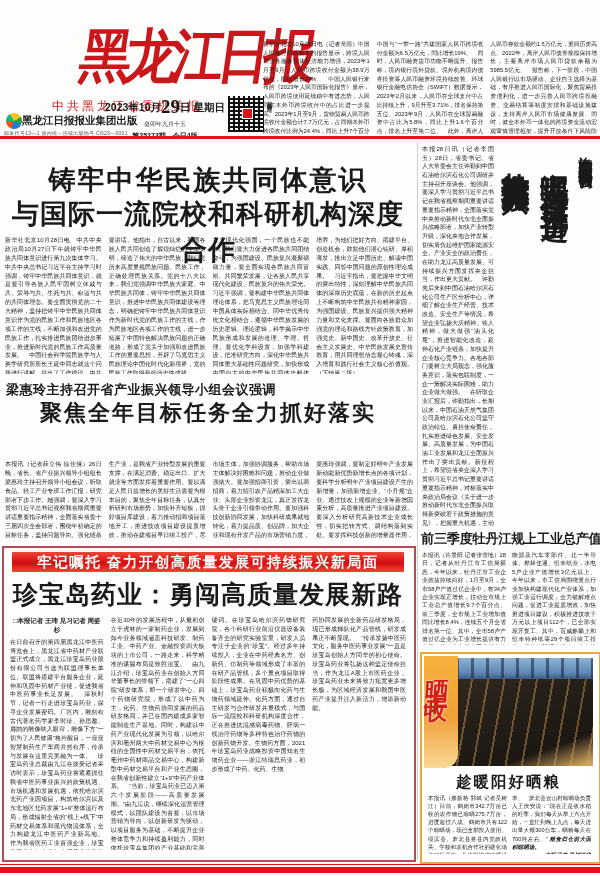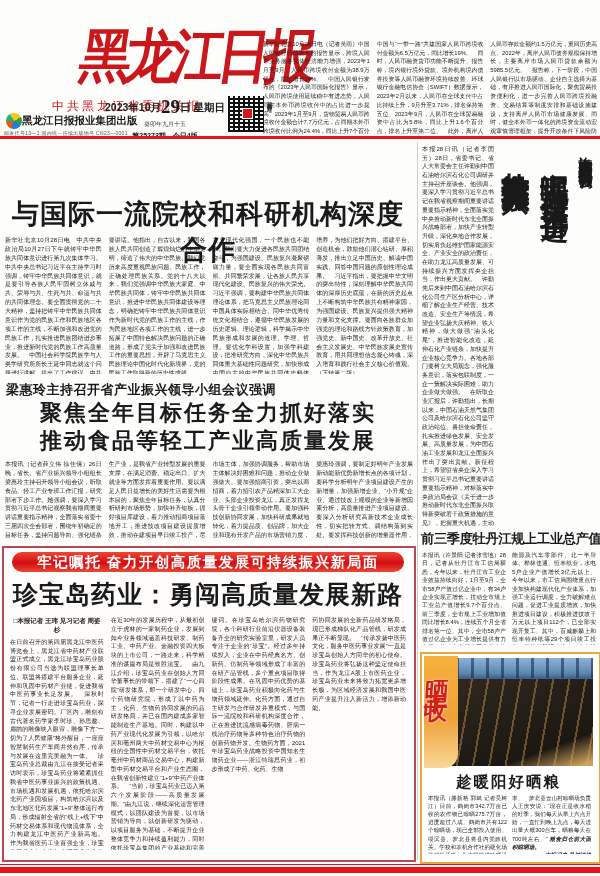--- a/index.html
+++ b/index.html
@@ -50,21 +50,21 @@
   .r-big2{left:497px;top:150px;width:37px;height:390px;writing-mode:vertical-rl;
           font-size:28px;font-weight:900;letter-spacing:1px;}
   .r-body{left:422px;top:145px;width:72px;height:383px;font-size:6px;line-height:1.45;
           text-align:justify;color:#222;overflow:hidden;}
   
   .ind-h{left:421px;top:530px;width:176px;font-size:13.2px;font-weight:900;white-space:nowrap;letter-spacing:-.3px;}
   .ind-cols{left:422px;top:551px;width:174px;height:94px;display:flex;gap:6px;}
   .icol{flex:1;font-size:5.8px;line-height:1.45;text-align:justify;color:#222;overflow:hidden;}
   
   .fbox{left:2px;top:546px;width:410px;height:312px;border:2px solid #b44a58;background:#fffdfb;}
-  .banner{left:12px;top:552px;width:392px;height:20px;border-radius:10px;
+  .banner{left:12px;top:552px;width:392px;height:20px;border-radius:1px;
           background:linear-gradient(180deg,#ef4633,#d40d12 55%,#ef4633);
           color:#fff;font-size:14.5px;font-weight:900;text-align:center;line-height:20px;letter-spacing:1.5px;}
   .f-h{left:4px;top:578px;width:408px;text-align:center;font-size:25px;font-weight:900;letter-spacing:1px;}
   .f-cols{left:10px;top:616px;width:396px;height:234px;display:flex;gap:7px;}
   .fcol{flex:1;font-size:6px;line-height:1.46;text-align:justify;color:#222;overflow:hidden;}
   .byline{font-size:6.5px;font-weight:bold;text-align:center;margin-bottom:3px;}
   
   .pbox{left:420px;top:652px;width:177px;height:208px;border:2px solid #e9a83e;background:#fff;}
   .photo{left:426px;top:658px;width:167px;height:108px;background:
      linear-gradient(180deg,#8fb3d6 0,#5d87b2 14%,#3f5f86 19%,rgba(0,0,0,0) 19%),
@@ -107,38 +107,38 @@
   <div class="abs qrdot"></div>
   <div class="abs qrcap">龙头新闻客户端</div>
 
   <div class="abs topcols">
     <div class="tcol">新华社北京10月28日电（记者吴雨）中国人民银行日前发布的报告显示，跨境人民币业务服务实体经济能力增强，2023年1月至9月，人民币跨境收付金额为38.9万亿元，同比增长24%。　中国人民银行发布的《2023年人民币国际化报告》显示，人民币跨境使用延续稳中有进态势，人民币在本外币跨境收付中的占比进一步提高。2023年1月至9月，货物贸易人民币跨境收付金额合计7.7万亿元，占同期本外币跨境收付比例为24.4%，同比上升7个百分点，为近年来最高水平。2023年1月至9月，</div>
     <div class="tcol">中国与“一带一路”共建国家人民币跨境收付金额为6.5万亿元，同比增长19%。　同时，人民币融资货币功能不断提升。报告称，境内银行境外贷款、境外机构境内债券投资等人民币融资环境持续改善。环球银行金融电信协会（SWIFT）数据显示，2023年2月以来，人民币在全球支付中占比持续上升，9月升至3.71%，排名保持第五位。2023年9月，人民币在全球贸易融资中占比为5.8%，同比上升1.6个百分点，排名上升至第二位。　此外，离岸人民币市场交易更加活跃。报告显示，2022年末，主要离岸市场</div>
     <div class="tcol">人民币存款金额约1.5万亿元，重回历史高点。2022年，离岸人民币债券规模保持增长，主要离岸市场人民币贷款余额为5985.5亿元。　报告称，下一阶段，中国人民银行以市场驱动、企业自主选择为基础，有序推进人民币国际化，聚焦贸易投资便利化，进一步完善人民币跨境投融资、交易结算等制度安排和基础设施建设，支持离岸人民币市场健康发展。同时，健全本外币一体化的跨境资金流动宏观审慎管理框架，提升开放条件下风险防控和应对能力，守住不发生系统性风险的底线。</div>
   </div>
   <div class="abs rule-red"></div>
 
+  <div class="abs lead-h1">铸牢中华民族共同体意识</div>
   <div class="abs lead-h2">与国际一流院校和科研机构深度合作</div>
   <div class="abs lead-cols">
     <div class="bcol">新华社北京10月28日电　中共中央政治局10月27日下午就铸牢中华民族共同体意识进行第九次集体学习。中共中央总书记习近平在主持学习时强调，铸牢中华民族共同体意识，就是要引导各族人民牢固树立休戚与共、荣辱与共、生死与共、命运与共的共同体理念。要全面贯彻党的二十大精神，坚持把铸牢中华民族共同体意识作为党的民族工作和民族地区各项工作的主线，不断加强和改进党的民族工作，扎实推进民族团结进步事业，推进新时代党的民族工作高质量发展。　中国社会科学院民族学与人类学研究所所长王延中同志就这个问题进行讲解，提出了工作建议。中共中央政治局的同志认真听取了讲解，并进行了讨论。　习近平在听取讲解和讨论后发表了重</div>
     <div class="bcol">要讲话。他指出，自古以来，我国各族人民共同创造了辉煌灿烂的中华文明，缔造了伟大的中华民族。我们党历来高度重视民族问题、民族工作，正确处理民族关系。党的十八大以来，我们党强调中华民族大家庭、中华民族共同体，铸牢中华民族共同体意识，推进中华民族共同体建设等理念，明确把铸牢中华民族共同体意识作为新时代党的民族工作的主线，作为民族地区各项工作的主线，进一步拓展了中国特色解决民族问题的正确道路，形成了党关于加强和改进民族工作的重要思想，开辟了马克思主义民族理论中国化时代化新境界，党的民族工作取得新的历史性成就。</div>
     <div class="bcol">主义现代化强国，一个民族也不能少。我们要大力促进各民族共同团结奋斗，为强国建设、民族复兴凝聚磅礴力量，要全面实现各民族共同富裕、共同繁荣发展，让各族人民共享现代化建设、民族复兴的伟大荣光。　习近平强调，要构建中华民族共同体理论体系，把马克思主义民族理论同中国具体实际相结合、同中华优秀传统文化相结合，遵循中华民族发展的历史逻辑、理论逻辑，科学揭示中华民族形成和发展的道理、学理、哲理。要优化学科设置，加强学科建设，把准研究方向，深化中华民族共同体重大基础性问题研究，加快形成中国自主的中华民族共同体史料体系、话语体系、理论体系。注重激发广大专家学者的积极性主动性创造性，加强青年专家学者的</div>
     <div class="bcol">培养，为他们把好方向、搭建平台、创造机会，鼓励他们潜心钻研、厚积薄发，推出立足中国历史、解读中国实践、回答中国问题的原创性理论成果。　习近平指出，要把握中华文明的突出特性，深刻理解中华民族共同体的深厚历史底蕴，在新的历史起点上不断构筑中华民族共有精神家园，为强国建设、民族复兴提供强大精神力量和文化支撑。要面向各族群众加强党的理论和路线方针政策教育，加强党史、新中国史、改革开放史、社会主义发展史、中华民族发展史宣传教育，用共同理想信念凝心铸魂，深入培育和践行社会主义核心价值观。（下转第二版）</div>
   </div>
 
   <div class="abs vdiv"></div>
 
   <div class="abs r-kicker">许勤在中国石油哈尔滨石化公司调研时强调</div>
   <div class="abs r-big1">牢记嘱托 共担使命 携手奋进</div>
   <div class="abs r-big2">扎实推进高质量发展可持续振兴</div>
   <div class="abs r-body">本报28日讯（记者李国玉）28日，省委书记、省人大常委会主任许勤到中国石油哈尔滨石化公司调研并主持召开座谈会。他强调，要深入学习贯彻习近平总书记在我省视察期间重要讲话重要指示精神，全面落实党中央推动新时代东北全面振兴战略部署，加快产业转型升级，深化央地合作发展，切实肩负起维护国家能源安全、产业安全的政治责任，在助力龙江高质量发展、可持续振兴方面发挥央企担当，作出更大贡献。　许勤先后来到中国石油哈尔滨石化公司生产区分析中心，详细了解企业生产经营、技术改造、安全生产等情况，希望企业弘扬大庆精神、铁人精神，做大做强“油头化尾”，推进智能化改造，延伸石化产业链条，加快提升企业核心竞争力。各地各部门要树立大局观念，强化服务意识，落实包联制度，一企一策解决实际困难，助力企业做大做强。　在听取企业汇报后，许勤指出，长期以来，中国石油天然气集团公司及哈尔滨石化公司坚守政治站位、勇担使命责任，扎实推进绿色发展、安全发展、高质量发展，为中国石油工业发展和龙江全面振兴作出了突出贡献。新征程上，希望驻省央企深入学习贯彻习近平总书记重要讲话重要指示精神，对标落实中央政治局会议《关于进一步推动新时代东北全面振兴取得新突破若干政策措施的意见》，把握重大机遇，主动担当作为，在新时代东北振兴中抢占先机，在龙江高质量发展中再开新局、再创佳绩。要不断深化央地合作，充分发挥资金、资本、人才、科技、管理等方面优势，聚焦构建“4567”现代产业体系，合力推动产业转型升级，携手开展关键技术攻关，延伸产业链、做优产品链、提升价值链，为龙江经济发展增添动能。要充分发挥央企主力军作用，深挖产能潜力，全力稳产增产，积极拓展市场，畅通销售渠道，力争更好经营业绩，为全省经济增长作出更大贡献。要坚持安全生产为企业的生命线，强化生产、经营、储运、销售等环节全流程风险隐患排查整治，完善应急处置预案，提升安全管理能力和本质安全水平，坚决遏制重特大事故发生。　省领导张安顺、于洪涛、王合生、张起翔，中国石油天然气股份有限公司副总裁朱国文及省直部门负责同志参加调研。</div>
 
   <div class="abs s2-h1">聚焦全年目标任务全力抓好落实</div>
   <div class="abs s2-kicker">梁惠玲主持召开省产业振兴领导小组会议强调</div>
-  <div class="abs s2-h2">推动食品等轻工产业高质量发展</div>
   <div class="abs s2-cols">
     <div class="bcol">本报讯（记者薛立伟 徐佳倩）26日晚，省长、省产业振兴领导小组组长梁惠玲主持召开领导小组会议，听取食品、轻工产业专班工作汇报，研究部署下步工作。她强调，要深入学习贯彻习近平总书记视察我省期间重要讲话重要指示精神，全面落实省委十三届四次全会部署，围绕年初确定的目标任务，坚持问题导向、强化链条思维、真抓实干、狠抓落实，推动食品等轻工产业高质量发展，奋力冲刺四季度，确保完成全年各项目标任务。　梁惠玲指出，食品等轻工业是重要民</div>
     <div class="bcol">生产业，是我省产业转型发展的重要支撑，在满足消费、稳定出口、扩大就业等方面发挥着重要作用。要以满足人民日益增长的美好生活需要为根本目的，聚焦全年目标任务，认真分析研判市场形势，加快补齐短板，抓好项目库建设，着力推动招商项目落地开工，推进技改项目建设提质增效，推动在建项目早日竣工投产，尽快形成产能，打造规模优势和竞争优势。要充分发挥绿色有机农产品优势，加快推进食品深加工，围绕中高端食品领域补链延链，着力打造食品产业集群。要培育壮大</div>
     <div class="bcol">市场主体，加强协调服务，帮助市场主体解决好困难和问题，推动企业做强做大。要加强招商引资，突出以商招商，着力招引农产品精深加工大企业、头部企业投资龙江，真正发挥龙头骨干企业引领带动作用。要加强科技创新协同发展，加快科研成果就地转化，着力提品质、创品牌，加大企业和现有开发产品的市场营销力度，推动传统优势产品走出去、闯天下，不断提升市场竞争力。要加强创意设计，以工业设计、包装产业发展带动创意设计产业发展，不断满足群众高品质生活需要。</div>
     <div class="bcol">梁惠玲强调，要制定好明年产业发展新动能新优势新增长点的各项计划，要科学分析明年产业项目建设产生的新增量，加强新增企业、“小升规”企业、通过技改上规模的企业等新增因素分析，高质量推进产业项目建设。要深入分析研究高新技术企业成长性，切实把转方式、调结构落到实处。要发挥科技创新的增量器作用，探索“企业出题、科研机构答题”新模式，促进产学研用深入融合，以科技创新引领产业全面振兴。　省领导沈莹、王合生，张起翔及省直有关部门负责同志参加会议。</div>
   </div>
 
   <div class="abs ind-h">前三季度牡丹江规上工业总产值增长9.7%</div>
   <div class="abs ind-cols">
     <div class="icol">本报讯（许景阳 记者张雪地）28日，记者从牡丹江市工信局获悉，今年以来，牡丹江市工业企业效益持续向好，1月至9月，全市58户产值过亿企业中，有34户企业实现正增长，拉动全市规上工业总产值增长9.7个百分点。　前三季度，全市规上工业增加值同比增长8.4%，连续五个月全省排名第一位。其中，全市58户产值过亿企业为工业增长提供有力支撑，拉动全市规上工业总产值增长5.2个百分点。这58户企业涉及新材料、能源、食品、机械加工等领域，覆盖电力、新</div>

